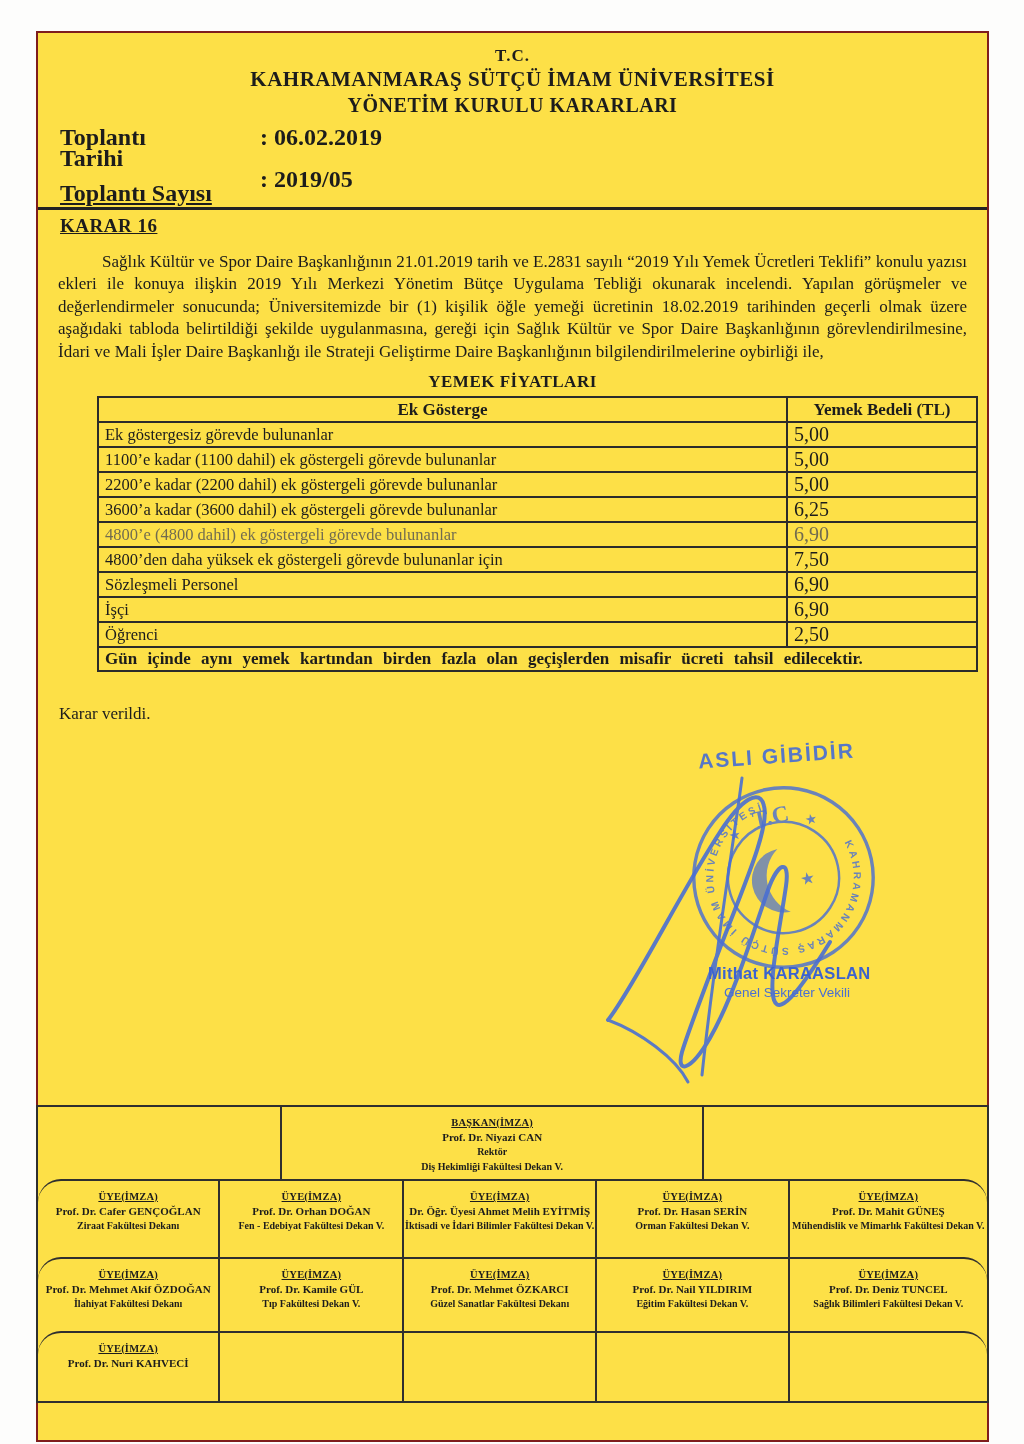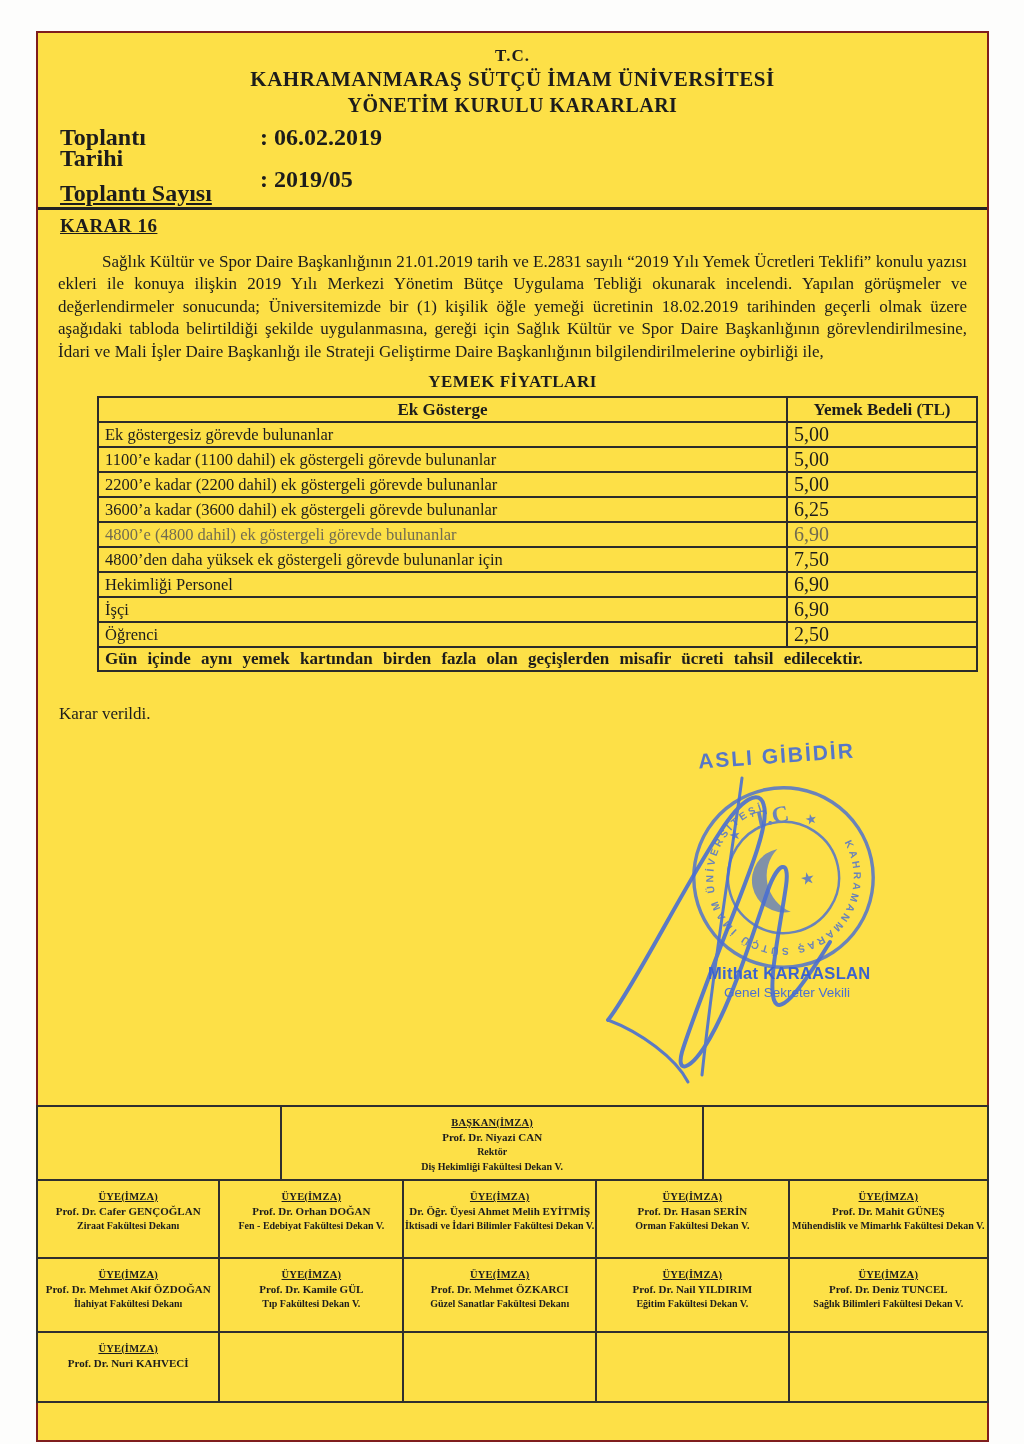--- a/index.html
+++ b/index.html
@@ -49,21 +49,21 @@
                font-weight:bold;font-size:16.5px;color:#3c63cf;letter-spacing:.3px;}
   .signer-title{position:absolute;left:126px;top:267px;font-family:"Liberation Sans",sans-serif;
                 font-size:13.5px;color:#4a6fd2;}
 
   
   .sig-grid{position:absolute;left:-2px;right:-2px;top:1072px;border:2px solid #2f2f2f;
             font-family:"Liberation Serif",serif;}
   .sig-row{display:grid;}
   .sig-row + .sig-row{border-top:2px solid #2f2f2f;}
   .row-1{grid-template-columns:25.5% 44.5% 30%;height:72px;}
-  .row-5col{grid-template-columns:19% 19.4% 20.3% 20.3% 21%;}
+  .row-5col{grid-template-columns:19% 19.4% 20.3% 20.3% 21%;border-radius:23px;}
   .row-2{height:76px;} .row-3{height:72px;} .row-4{height:68px;}
   .sig-cell{text-align:center;padding-top:9px;line-height:13.5px;}
   .sig-cell + .sig-cell{border-left:2px solid #2f2f2f;}
   .sig-role{font-size:10.5px;font-weight:bold;text-decoration:underline;letter-spacing:.2px;}
   .sig-name{font-size:11px;font-weight:bold;margin-top:1px;}
   .sig-title{font-size:10px;font-weight:bold;margin-top:1px;}
 </style>
 </head>
 <body>
 
@@ -117,21 +117,21 @@
           </tr>
         <tr class="faded">
             <td class="lbl">4800’e (4800 dahil) ek göstergeli görevde bulunanlar</td>
             <td class="val">6,90</td>
           </tr>
         <tr>
             <td class="lbl">4800’den daha yüksek ek göstergeli görevde bulunanlar için</td>
             <td class="val">7,50</td>
           </tr>
         <tr>
-            <td class="lbl">Hekimliği Personel</td>
+            <td class="lbl">Sözleşmeli Personel</td>
             <td class="val">6,90</td>
           </tr>
         <tr>
             <td class="lbl">İşçi</td>
             <td class="val">6,90</td>
           </tr>
         <tr>
             <td class="lbl">Öğrenci</td>
             <td class="val">2,50</td>
           </tr>

